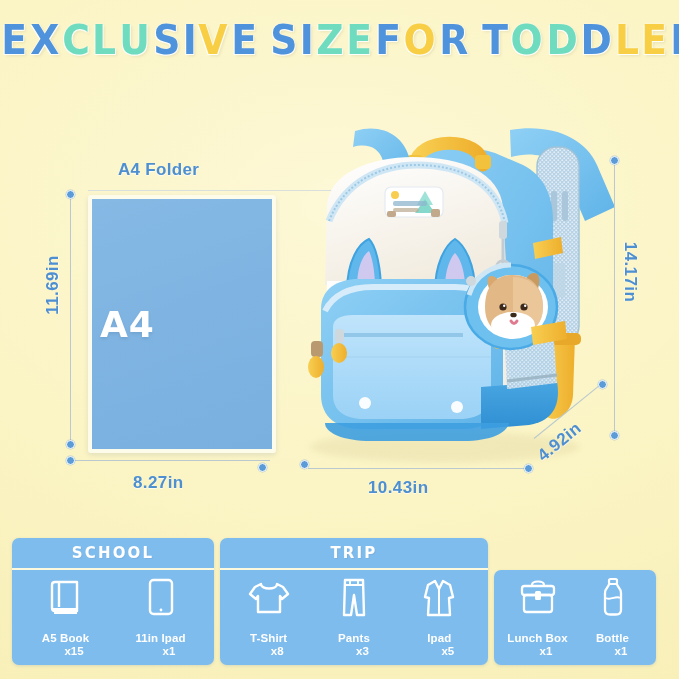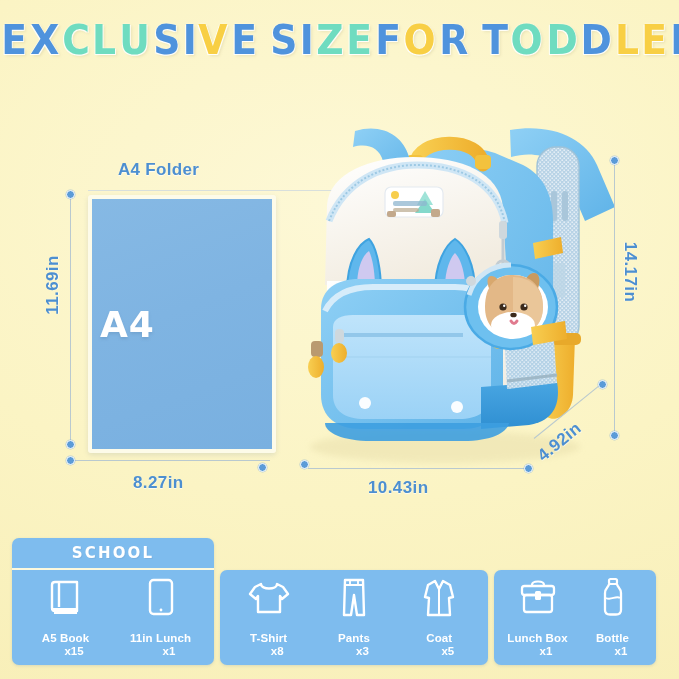--- a/index.html
+++ b/index.html
@@ -320,28 +320,29 @@
           <div class="qty">x15</div>
         </div>
 
         <div class="pitem">
           <div class="ico">
             <svg width="32" height="42" viewBox="0 0 32 42">
               <rect x="5" y="3" width="22" height="34" rx="3.5" fill="none" stroke="#fff" stroke-width="2.4"></rect>
               <circle cx="16" cy="33" r="1.4" fill="#fff"></circle>
             </svg>
           </div>
-          <div class="lbl">11in Lunch</div>
+          <div class="lbl">11in Ipad</div>
           <div class="qty">x1</div>
         </div>
 
       </div>
     </div>
 
     <div class="pcol trip">
+      <div class="phead">TRIP</div>
       <div class="pbody">
 
         <div class="pitem">
           <div class="ico">
             <svg width="44" height="38" viewBox="0 0 44 38">
               <path d="M14 5 L8 8 L3 15 L9 20 L11 17 V33 H33 V17 L35 20 L41 15 L36 8 L30 5
                        C30 11 14 11 14 5 Z" fill="none" stroke="#fff" stroke-width="2.4" stroke-linejoin="round"></path>
             </svg>
           </div>
           <div class="lbl">T-Shirt</div>
@@ -360,21 +361,21 @@
           <div class="qty">x3</div>
         </div>
 
         <div class="pitem">
           <div class="ico">
             <svg width="38" height="42" viewBox="0 0 38 42">
               <path d="M15 4 L8 8 L5 20 L9 21 L8 38 H30 L29 21 L33 20 L30 8 L23 4 L19 12 Z" fill="none" stroke="#fff" stroke-width="2.4" stroke-linejoin="round"></path>
               <path d="M19 12 V38" stroke="#fff" stroke-width="2"></path>
             </svg>
           </div>
-          <div class="lbl">Coat</div>
+          <div class="lbl">Ipad</div>
           <div class="qty">x5</div>
         </div>
 
       </div>
     </div>
 
     <div class="pcol outing">
       <div class="pbody">
 
         <div class="pitem">

